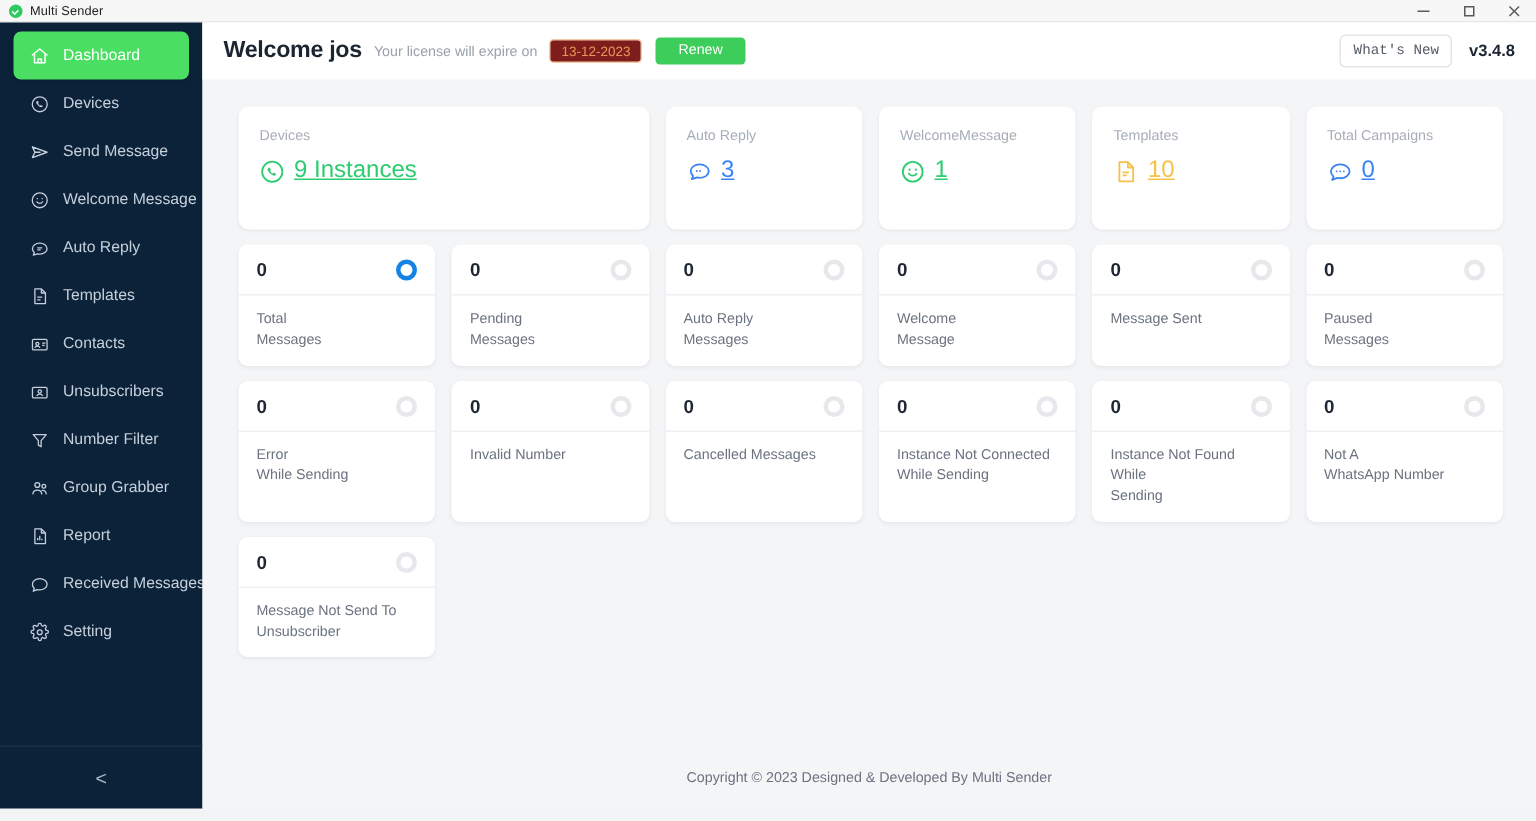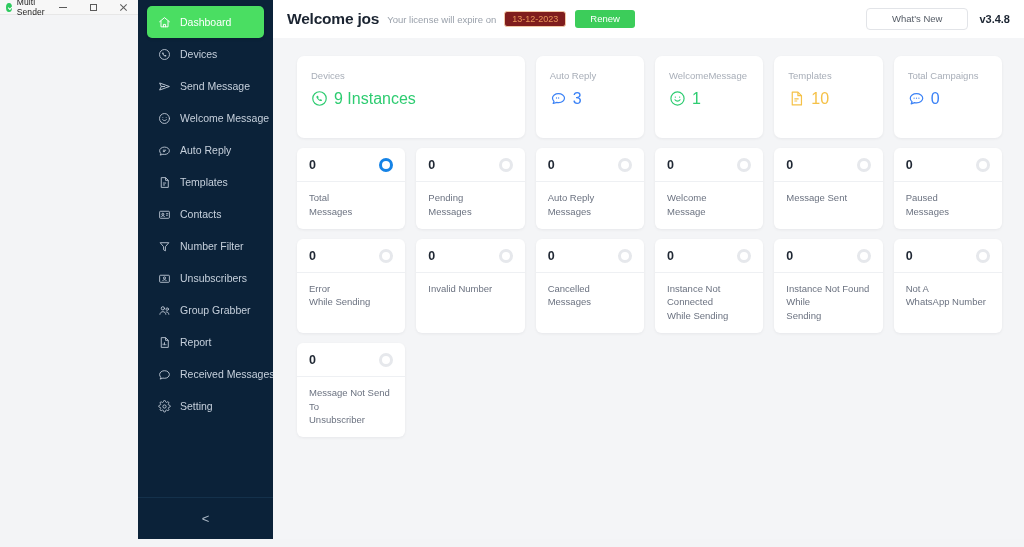--- a/index.html
+++ b/index.html
@@ -2,21 +2,21 @@
 <html><head>
 <meta charset="utf-8">
 <style>
   * { box-sizing: border-box; margin: 0; padding: 0; }
   html, body {
     width: 1024px; height: 547px;
     font-family: "Liberation Sans", sans-serif;
     background: #f3f4f6;
     overflow: hidden;
   }
-  .app { position: relative; width: 1024px; height: 539px; display: flex; flex-direction: row; }
+  .app { position: relative; width: 1024px; height: 539px; display: flex; flex-direction: column; }
 
   
   .titlebar {
     height: 15px; background: #f7f7f7; border-bottom: 1px solid #e7e7e7;
     display: flex; align-items: center; flex: 0 0 15px;
   }
   .tb-left { display: flex; align-items: center; gap: 5px; padding-left: 6px; }
   .tb-logo {
     width: 9px; height: 9px; border-radius: 50%;
     background: #2eca5f; position: relative;
@@ -83,41 +83,41 @@
     border: 1px solid #f3c9a6; background: #7f1d1d; border-radius: 3px;
     padding: 2.5px 7px; line-height: 1;
   }
   .renew-btn {
     margin-left: 9px; font-size: 9.5px; color: #fff; background: #3ccd5a;
     border: none; border-radius: 3px; padding: 4px 15px; cursor: pointer; line-height: 1;
   }
   .top-right { margin-left: auto; display: flex; align-items: center; gap: 11px; }
   .whatsnew {
     font-size: 9.5px; color: #555c66; background: #fff;
-    border: 1px solid #e2e4e8; border-radius: 4px; padding: 5px 25px; cursor: pointer; line-height: 1;
+    border: 1px solid #e2e4e8; border-radius: 4px; padding: 5px 8px; cursor: pointer; line-height: 1; font-family: Liberation Mono, monospace;
   }
   .version { font-size: 11px; font-weight: bold; color: #1b2431; }
 
   .content { flex: 1; overflow: hidden; padding: 18px 22px 0 24px; }
 
   .grid {
     display: grid;
     grid-template-columns: repeat(6, 1fr);
     gap: 10px 11px;
   }
 
   
   .sum-card {
     background: #fff; border-radius: 7px; padding: 14px 14px 16px 14px;
     box-shadow: 0 1px 3px rgba(16,24,40,.06);
     min-height: 82px;
   }
   .sum-card.wide { grid-column: span 2; }
   .sum-label { font-size: 9.5px; color: #a8aeb8; margin-bottom: 9px; }
-  .sum-value { display: flex; align-items: flex-start; gap: 6px; font-size: 16px; }
+  .sum-value { display: flex; align-items: flex-end; gap: 6px; font-size: 16px; text-decoration: underline; }
   .sum-value .num { font-weight: 400; }
   .sum-ico { display: flex; align-items: center; }
 
   
   .m-card {
     background: #fff; border-radius: 6px;
     box-shadow: 0 1px 3px rgba(16,24,40,.06);
     display: flex; flex-direction: column; min-height: 78px;
   }
   .m-top {
@@ -237,35 +237,35 @@
                 <path d="M5.8 16.2c.6-1.4 1.8-2 3.2-2s2.6.6 3.2 2"></path>
                 <path d="M15 10.5h4M15 13.5h3"></path>
               </svg>
           </span>
           <span>Contacts</span>
         </div>
 
         <div class="nav-item">
           <span class="ico">
             <svg width="13" height="13" viewBox="0 0 24 24" fill="none" stroke="#c6d0dc" stroke-width="1.6" stroke-linejoin="round">
-                <path d="M4 5h16l-6.3 7.4V20l-3.4-2v-5.6Z"></path>
-              </svg>
-          </span>
-          <span>Number Filter</span>
-        </div>
-
-        <div class="nav-item">
-          <span class="ico">
-            <svg width="13" height="13" viewBox="0 0 24 24" fill="none" stroke="#c6d0dc" stroke-width="1.6" stroke-linejoin="round">
                 <rect x="3" y="6" width="18" height="13" rx="1.6"></rect>
                 <circle cx="12" cy="11" r="2"></circle>
                 <path d="M8.4 16.4c.8-1.5 2.1-2.2 3.6-2.2s2.8.7 3.6 2.2"></path>
               </svg>
           </span>
           <span>Unsubscribers</span>
+        </div>
+
+        <div class="nav-item">
+          <span class="ico">
+            <svg width="13" height="13" viewBox="0 0 24 24" fill="none" stroke="#c6d0dc" stroke-width="1.6" stroke-linejoin="round">
+                <path d="M4 5h16l-6.3 7.4V20l-3.4-2v-5.6Z"></path>
+              </svg>
+          </span>
+          <span>Number Filter</span>
         </div>
 
         <div class="nav-item">
           <span class="ico">
             <svg width="13" height="13" viewBox="0 0 24 24" fill="none" stroke="#c6d0dc" stroke-width="1.6" stroke-linecap="round">
                 <circle cx="9" cy="8" r="3"></circle>
                 <path d="M3.5 19c.4-3 2.6-4.8 5.5-4.8S14.1 16 14.5 19"></path>
                 <circle cx="17" cy="9.5" r="2.3"></circle>
                 <path d="M15 14.6c2.4-.5 4.6.9 5 4.4"></path>
               </svg>
@@ -511,16 +511,19 @@
               <span class="m-num">0</span>
               <span class="ring"></span>
             </div>
             <div class="m-label">Message Not Send To
 Unsubscriber</div>
           </div>
 
         </div>
       </div>
 
+      <div class="footer">
+        <span>Copyright © 2023 Designed &amp; Developed By Multi Sender</span>
+      </div>
 
     </div>
   </div>
 </div>
 
 </body></html>

